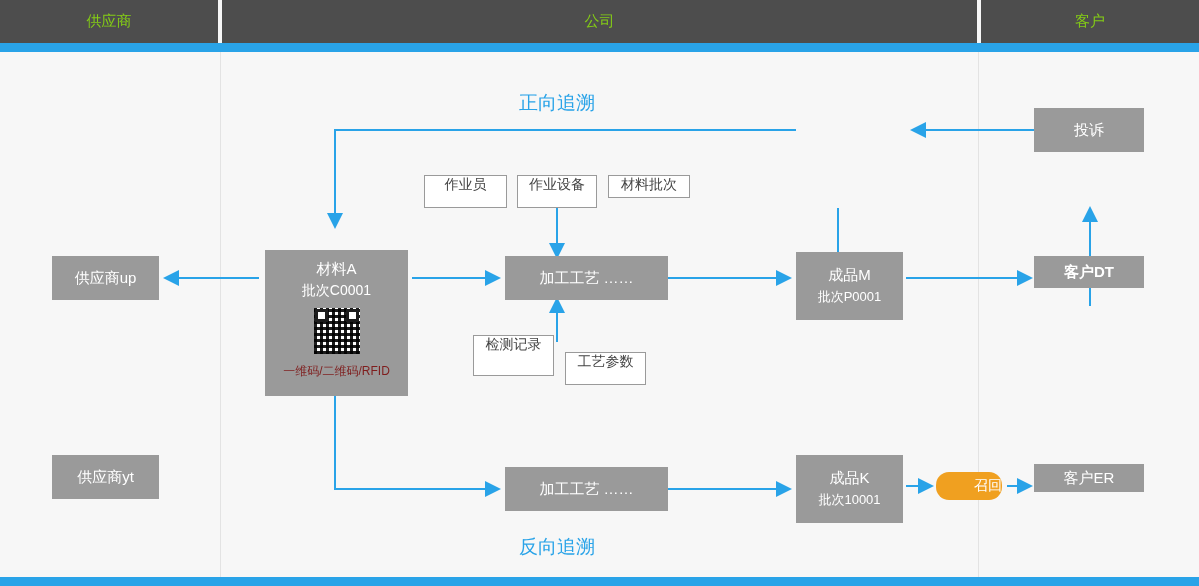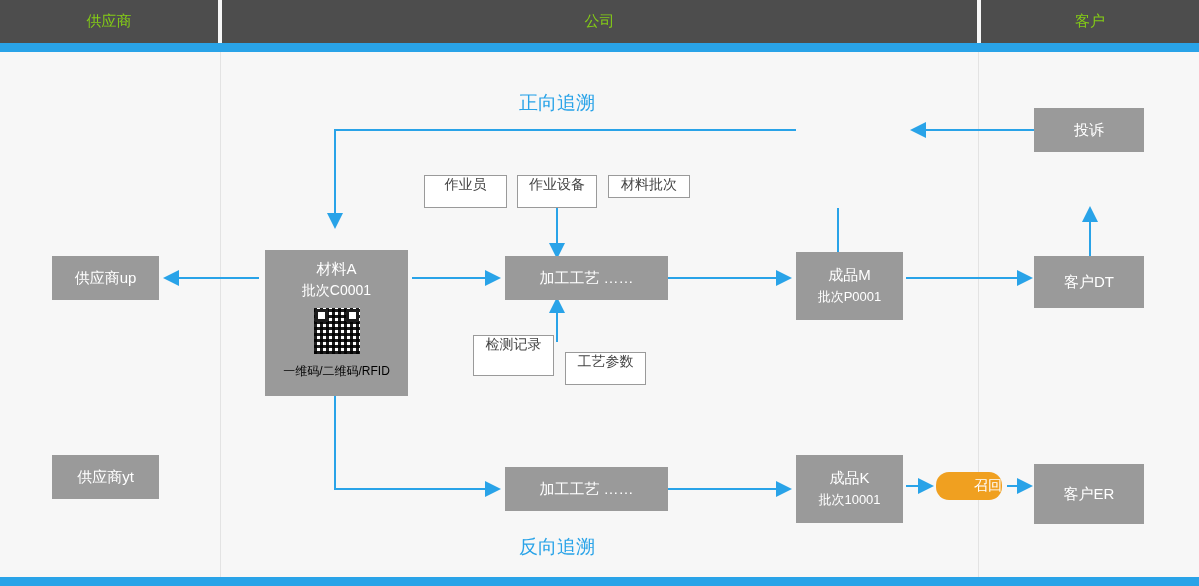--- a/index.html
+++ b/index.html
@@ -144,21 +144,21 @@
     width: 13px; height: 13px;
     background: #ffffff;
     border: 3px solid #1b1b1b;
     box-sizing: border-box;
   }
   .qr::before { left: 1px; top: 1px; }
   .qr::after { right: 1px; top: 1px; }
   .matblock .t3 {
     font-size: 12px;
     margin-top: 9px;
-    color: #000000;
+    color: #7f1d1d;
   }
 
   .recall {
     position: absolute;
     background: #f0a020;
     color: #ffffff;
     border-radius: 13px;
     font-size: 14px;
     display: flex;
     align-items: center;
@@ -268,21 +268,21 @@
 
     <div class="node" style="left:505px; top:204px; width:163px; height:44px;">
       <span>加工工艺  ……</span>
     </div>
 
     <div class="node" style="left:796px; top:192px; width:107px; height:68px;margin-top:8px;">
       <span>成品M</span>
       <span class="sub">批次P0001</span>
     </div>
 
-    <div class="node" style="left:1034px; top:204px; width:110px; height:52px;">
+    <div class="node" style="left:1034px; top:204px; width:110px; height:32px;font-weight:bold;">
       <span>客户DT</span>
     </div>
 
     <div class="wbox" style="left:473px; top:283px; width:81px; height:41px;">
       <span>检测记录</span>
     </div>
     <div class="wbox" style="left:565px; top:300px; width:81px; height:33px;">
       <span>工艺参数</span>
     </div>
 
@@ -296,20 +296,20 @@
 
     <div class="node" style="left:796px; top:403px; width:107px; height:68px;">
       <span>成品K</span>
       <span class="sub">批次10001</span>
     </div>
 
     <div class="recall" style="left:936px; top:420px; width:66px; height:28px;">
       <span>召回</span>
     </div>
 
-    <div class="node" style="left:1034px; top:412px; width:110px; height:60px;">
+    <div class="node" style="left:1034px; top:412px; width:110px; height:28px;">
       <span>客户ER</span>
     </div>
 
   </div>
 
   <div class="blue-bar-bottom"></div>
 </div>
 
 </body></html>

